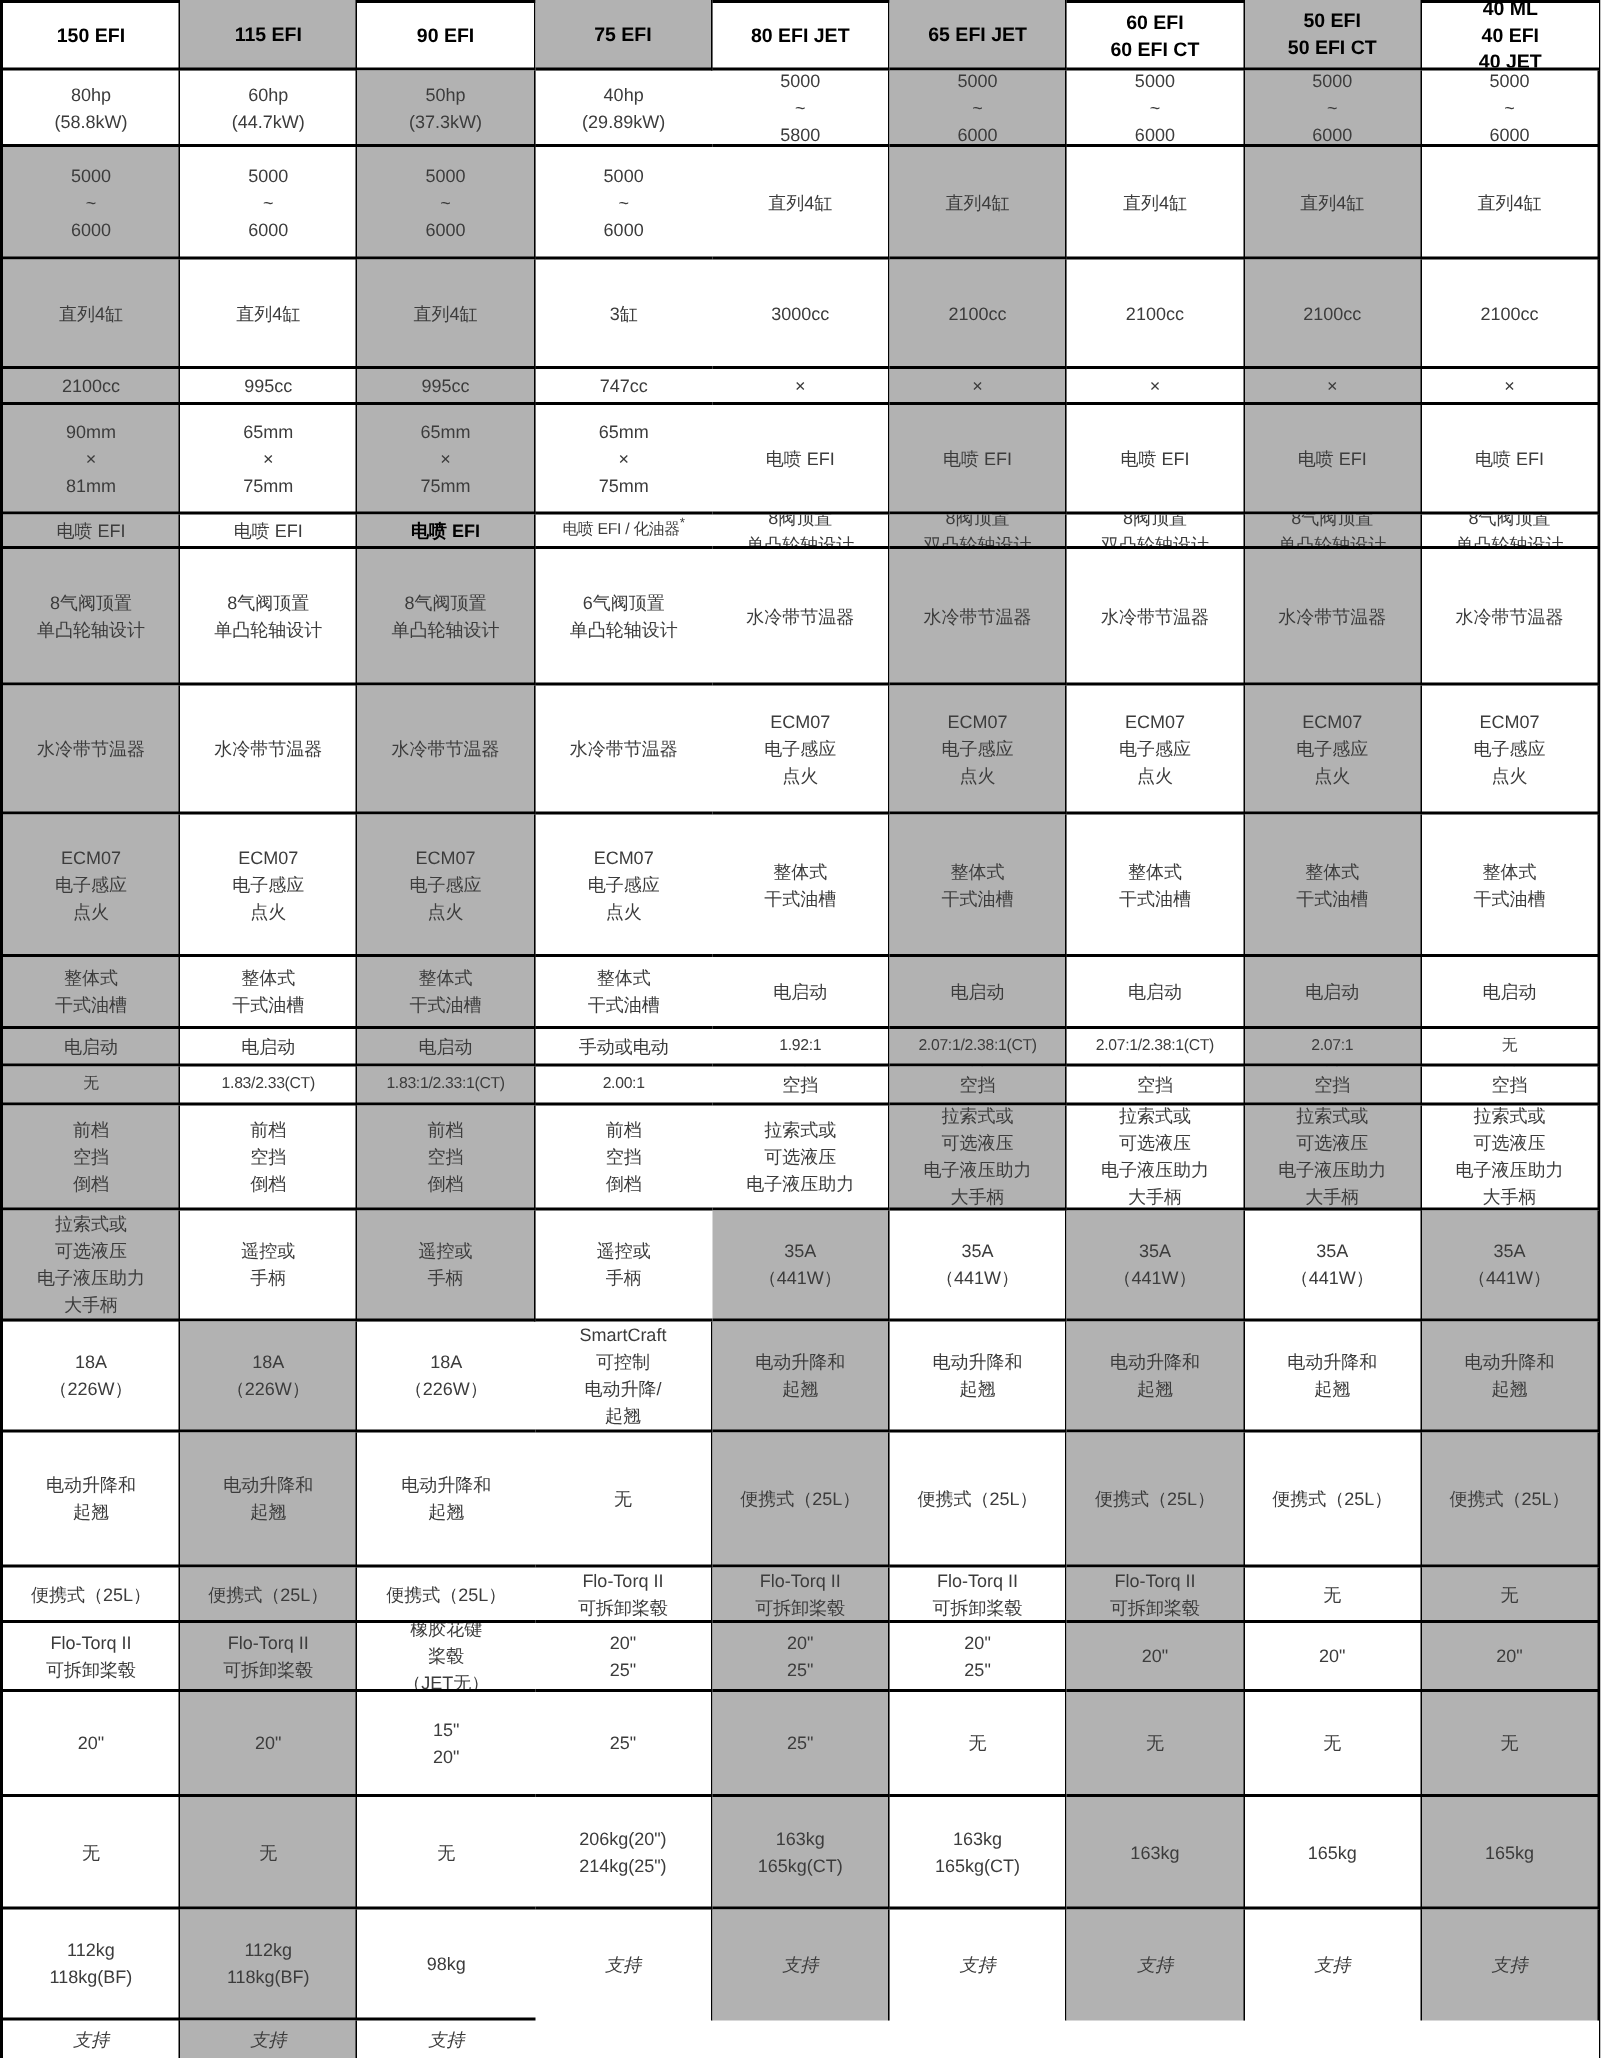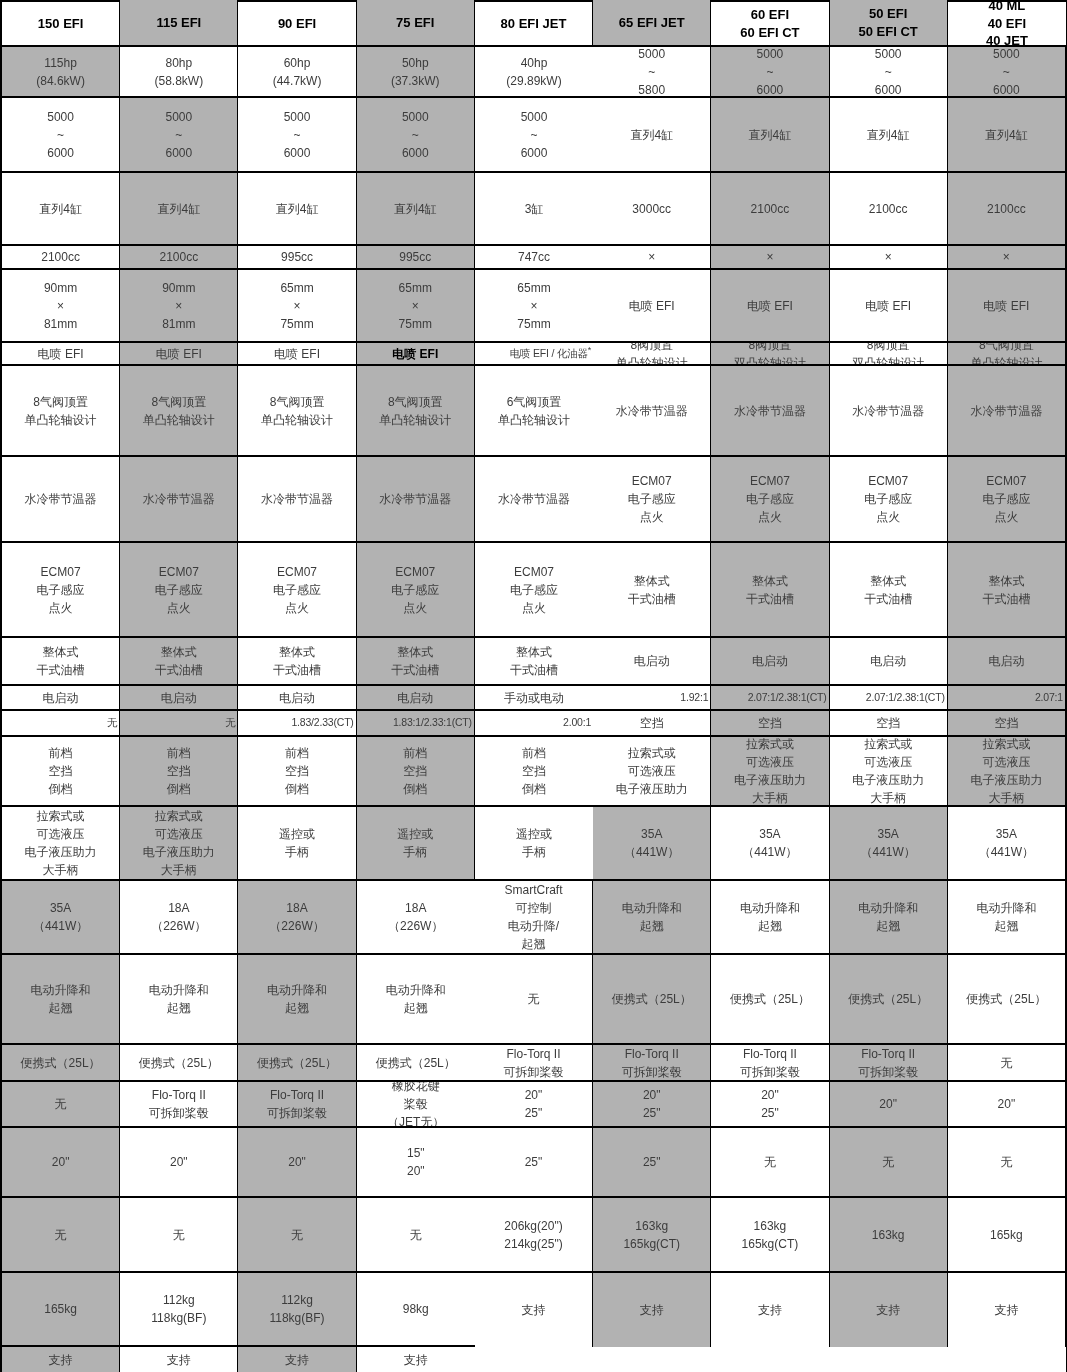--- a/index.html
+++ b/index.html
@@ -3,25 +3,25 @@
 <meta charset="utf-8">
 <style>
   html,body{margin:0;padding:0;background:#ffffff;width:1067px;height:1372px;overflow:hidden;
     font-family:"Liberation Sans","DejaVu Sans",sans-serif;}
   .tbl{display:grid;grid-template-columns:repeat(9,1fr);width:1067px;box-sizing:border-box;
     border-left:2px solid #000;border-right:1px solid #000;border-bottom:3px solid #000;background:#fff;}
   .cell{display:flex;flex-direction:column;justify-content:center;align-items:center;text-align:center;
     border-right:1px solid #000;border-bottom:2px solid #000;box-sizing:border-box;
     font-size:12px;line-height:1.5;color:#3c3c3c;padding:1px 2px;overflow:hidden;}
   .cell.last{border-right:none;}
-  .cell.lastrow{border-bottom:none;}
+  .cell.lastrow{border-bottom:none;font-style:italic;}
   .cell.shaded{background:#b2b2b2;}
   .cell.head{font-weight:bold;font-size:13px;line-height:1.35;color:#000;}
   .cell.head.topline{border-top:2px solid #000;}
-  .cell.small{font-size:10.5px;letter-spacing:-0.2px;align-items:flex-end;}
+  .cell.small{font-size:10.5px;letter-spacing:-0.2px;}
   .cell.bold{font-weight:bold;color:#000;}
   sup{font-size:9px;line-height:0;vertical-align:super;}
 </style>
 </head>
 <body>
 
 <div class="tbl" id="tbl" style="grid-template-rows: 47px 51px 75px 73px 24px 73px 23px 91px 86px 95px 48px 25px 26px 70px 74px 74px 90px 37px 46px 70px 75px 74px 25px;">
     <div class="cell head topline">
       <div>150 EFI</div>
     </div>
@@ -46,24 +46,20 @@
     </div>
     <div class="cell shaded head">
       <div>50 EFI</div>
       <div>50 EFI CT</div>
     </div>
     <div class="cell head topline last">
       <div>40 ML</div>
       <div>40 EFI</div>
       <div>40 JET</div>
     </div>
-    <div class="cell shaded">
-      <div>115hp</div>
-      <div>(84.6kW)</div>
-    </div>
     <div class="cell">
       <div>80hp</div>
       <div>(58.8kW)</div>
     </div>
     <div class="cell">
       <div>60hp</div>
       <div>(44.7kW)</div>
     </div>
     <div class="cell shaded">
       <div>50hp</div>

